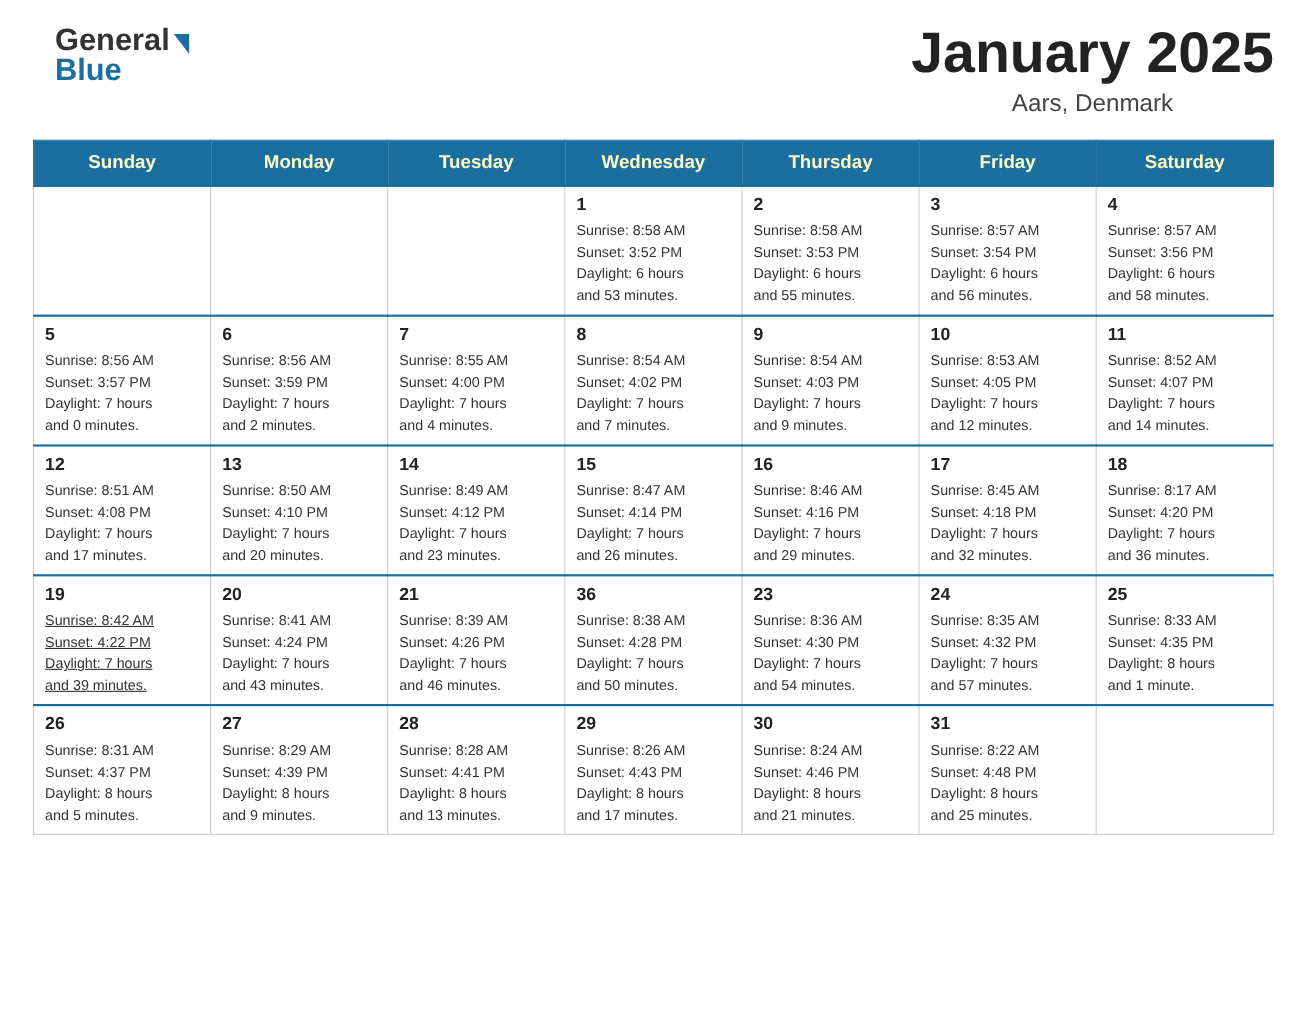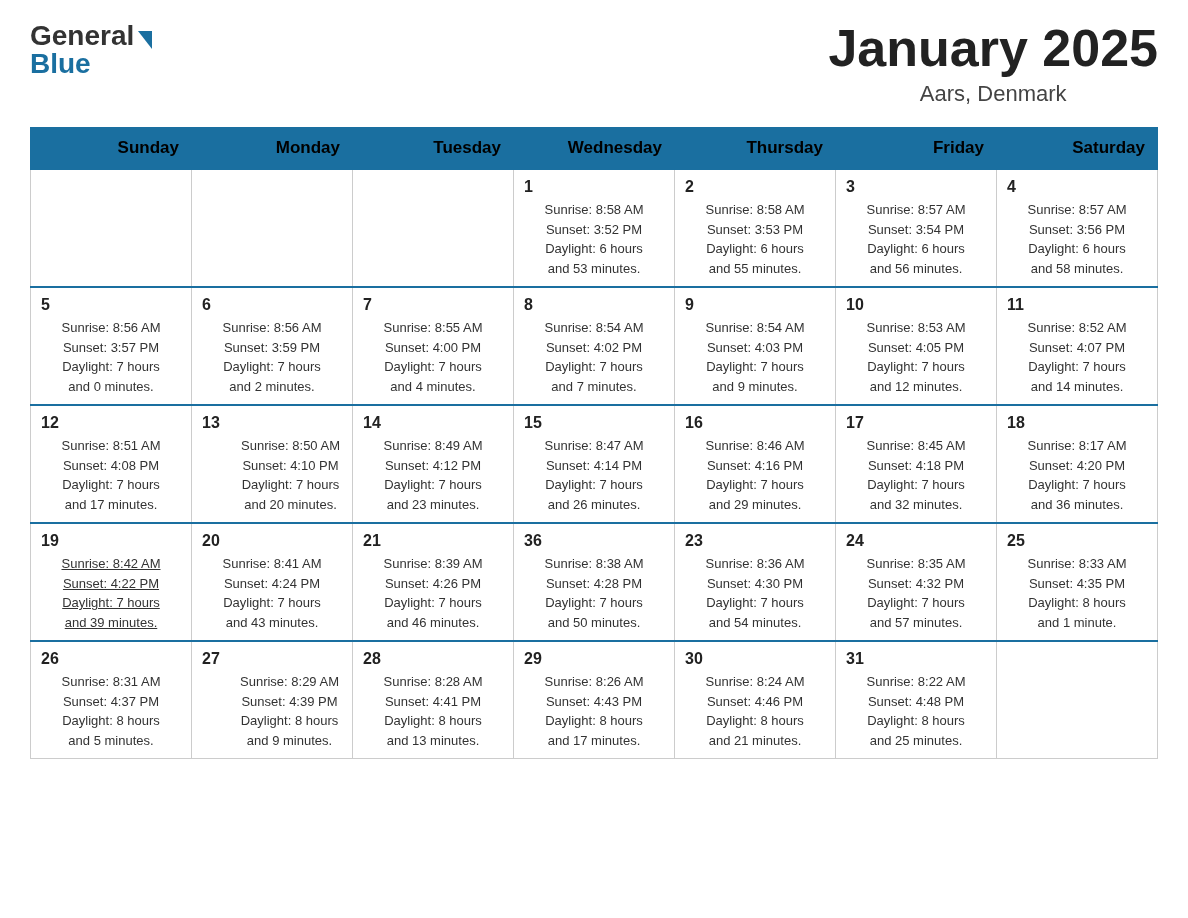--- a/index.html
+++ b/index.html
@@ -8,20 +8,21 @@
       background: #fff;
       padding: 20px 30px;
       width: 1188px;
       min-height: 918px;
     }
     .header {
       display: flex;
       justify-content: space-between;
       align-items: flex-start;
       margin-bottom: 20px;
+      margin-left: 20px;
     }
     .logo {
       display: flex;
       flex-direction: column;
       align-items: flex-start;
     }
     .logo-top {
       display: flex;
       align-items: center;
     }
@@ -58,25 +59,25 @@
       font-size: 22px;
       color: #444;
       margin-top: 4px;
     }
     .calendar {
       width: 100%;
       border-collapse: collapse;
     }
     .calendar thead tr th {
       background-color: #1a6fa0;
-      color: #000000;
+      color: #fef9c3;
       font-size: 17px;
       font-weight: bold;
-      padding: 10px 12px;
-      text-align: right;
+      padding: 10px 24px;
+      text-align: center;
       border: 1px solid #1a6fa0;
     }
     .calendar tbody tr td {
       border: 1px solid #ccc;
       vertical-align: top;
       padding: 8px 10px;
       width: 14.28%;
       min-height: 100px;
       font-size: 13.5px;
       color: #222;
@@ -87,21 +88,20 @@
     .day-number {
       font-size: 16px;
       font-weight: bold;
       margin-bottom: 4px;
       color: #222;
     }
     .day-info {
       font-size: 13px;
       color: #333;
       line-height: 1.5;
-      text-align: center;
     }
     .calendar tbody tr {
       border-top: 2px solid #1a6fa0;
     }
   </style>
 </head>
 <body>
 
 <div class="header">
   <div class="logo">
@@ -217,21 +217,21 @@
       <tr>
         <td>
           <div class="day-number">12</div>
           <div class="day-info" style="white-space: pre-line;">Sunrise: 8:51 AM
 Sunset: 4:08 PM
 Daylight: 7 hours
 and 17 minutes.</div>
         </td>
         <td>
           <div class="day-number">13</div>
-          <div class="day-info" style="white-space: pre-line; margin-left: 37px;">Sunrise: 8:50 AM
+          <div class="day-info" style="white-space: pre-line;">Sunrise: 8:50 AM
 Sunset: 4:10 PM
 Daylight: 7 hours
 and 20 minutes.</div>
         </td>
         <td>
           <div class="day-number">14</div>
           <div class="day-info" style="white-space: pre-line;">Sunrise: 8:49 AM
 Sunset: 4:12 PM
 Daylight: 7 hours
 and 23 minutes.</div>
@@ -319,21 +319,21 @@
       <tr>
         <td>
           <div class="day-number">26</div>
           <div class="day-info" style="white-space: pre-line;">Sunrise: 8:31 AM
 Sunset: 4:37 PM
 Daylight: 8 hours
 and 5 minutes.</div>
         </td>
         <td>
           <div class="day-number">27</div>
-          <div class="day-info" style="white-space: pre-line; margin-left: 35px;">Sunrise: 8:29 AM
+          <div class="day-info" style="white-space: pre-line;">Sunrise: 8:29 AM
 Sunset: 4:39 PM
 Daylight: 8 hours
 and 9 minutes.</div>
         </td>
         <td>
           <div class="day-number">28</div>
           <div class="day-info" style="white-space: pre-line;">Sunrise: 8:28 AM
 Sunset: 4:41 PM
 Daylight: 8 hours
 and 13 minutes.</div>

